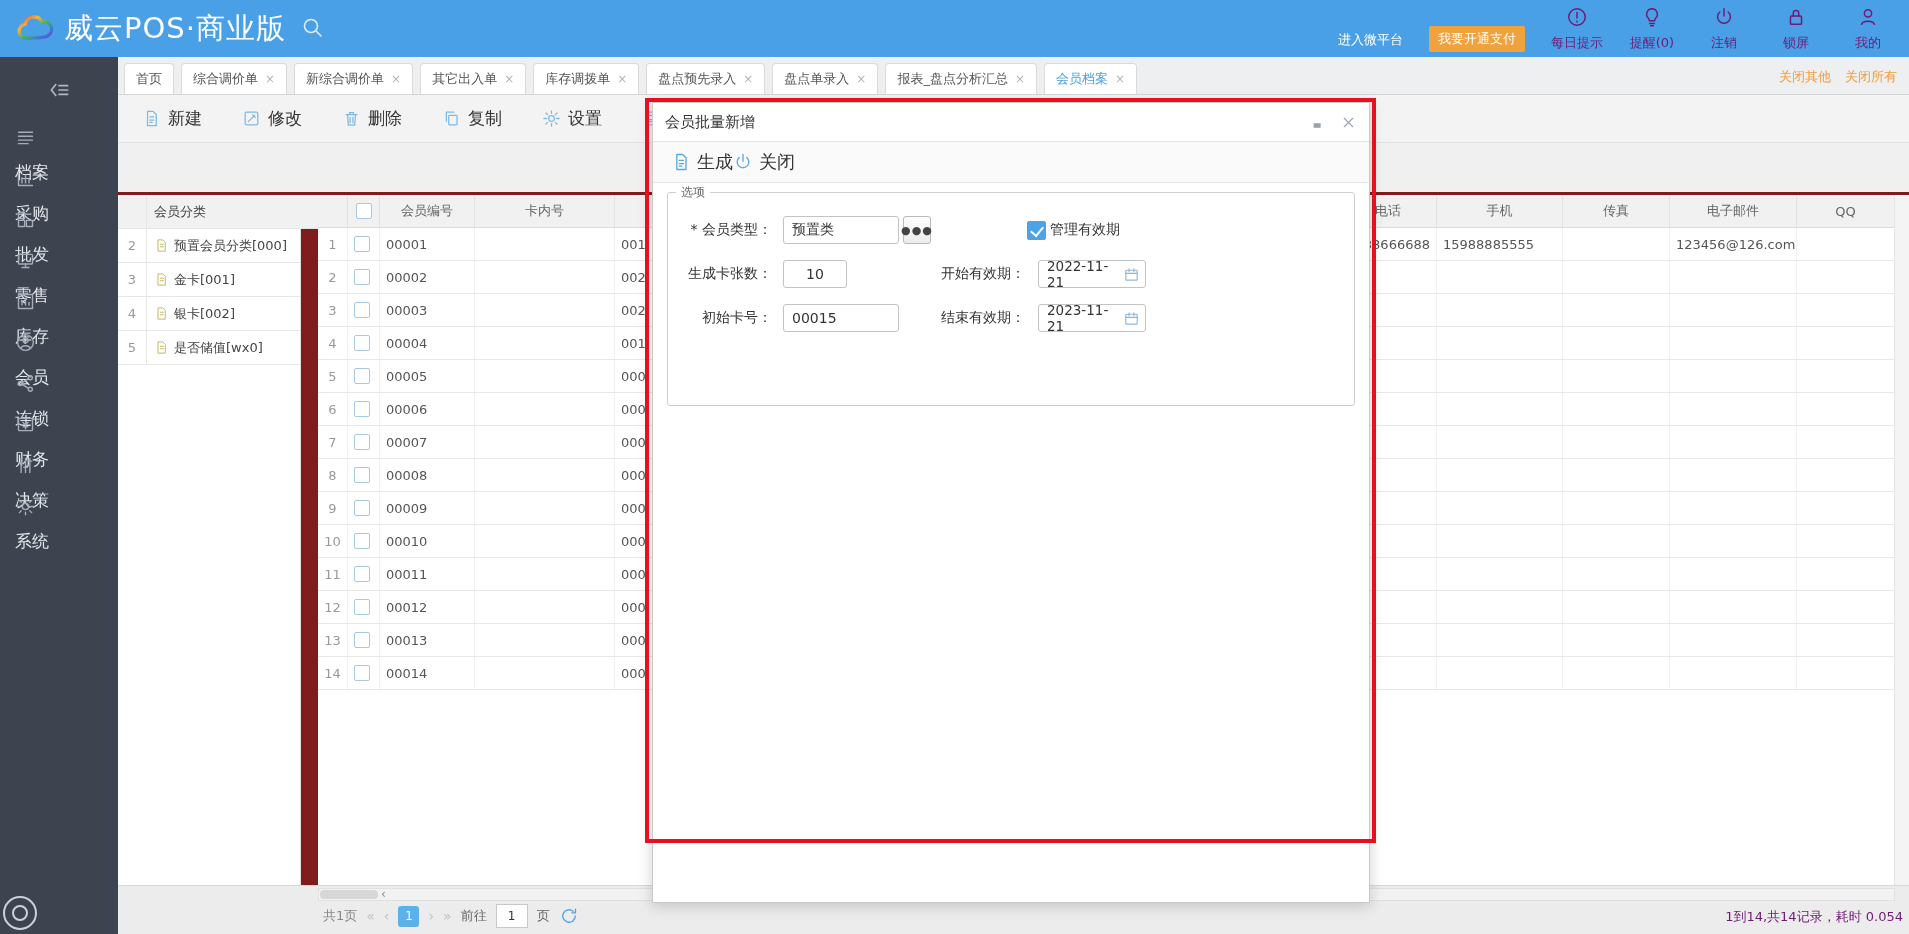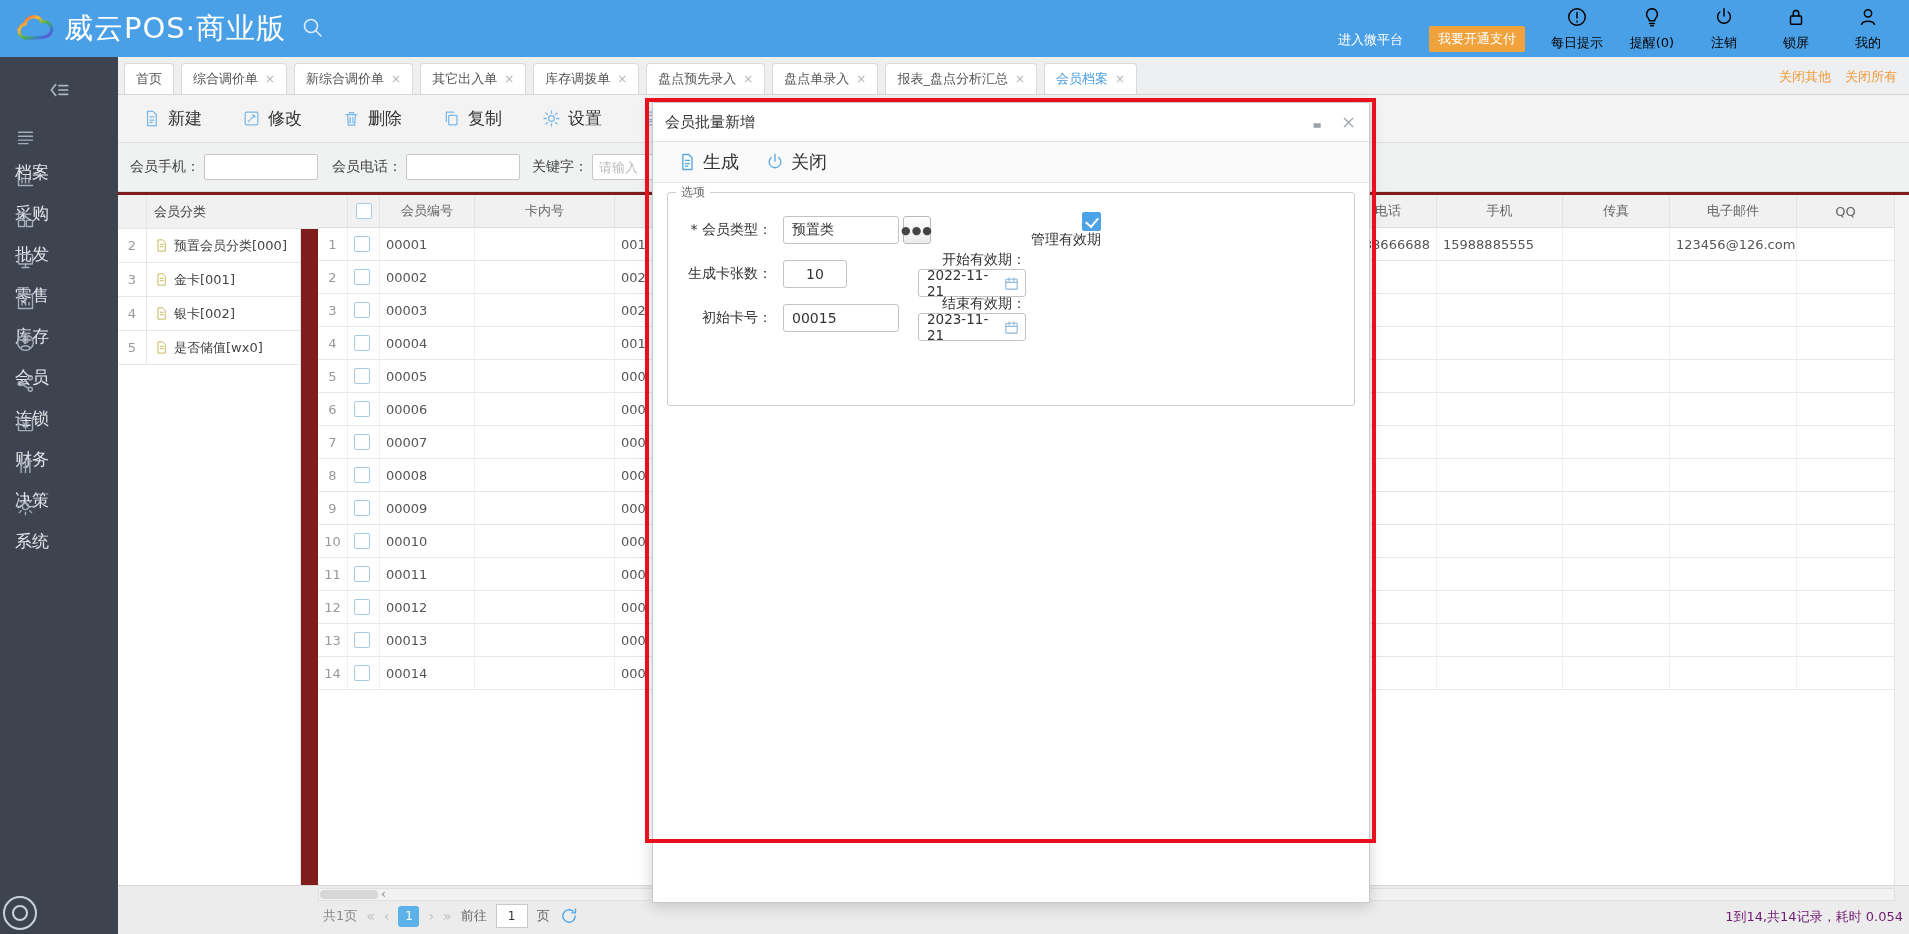--- a/index.html
+++ b/index.html
@@ -7,21 +7,21 @@
   .app{position:relative;width:1526px;height:934px;}
 
   
   .header{position:absolute;left:0;top:0;width:1909px;height:57px;background:#4aa0e6;display:flex;align-items:center;}
   .brand{display:flex;align-items:center;gap:8px;padding-left:16px;}
   .brand-title{color:#fff;font-size:29px;letter-spacing:1px;}
   .brand-search{margin-left:6px;color:#dcedfb;}
   .h-right{margin-left:auto;display:flex;align-items:flex-end;gap:26px;padding-right:18px;}
   .h-link{color:#fff;font-size:13px;padding-bottom:3px;cursor:pointer;}
   .h-pay{background:#f0a23c;color:#fff;font-size:13px;padding:4px 9px;border-radius:2px;margin-bottom:0px;cursor:pointer;}
-  .h-item{display:flex;flex-direction:column;align-items:center;gap:2px;color:#000000;cursor:pointer;min-width:46px;}
+  .h-item{display:flex;flex-direction:column;align-items:center;gap:2px;color:#701a75;cursor:pointer;min-width:46px;}
   .h-item .lbl{font-size:13px;}
 
   
   .sidebar{position:absolute;left:0;top:57px;width:118px;height:877px;background:#3d4450;}
   .sb-collapse{display:flex;justify-content:center;padding:20px 0 14px;color:#aeb6c2;cursor:pointer;}
   .sb-item{display:flex;align-items:flex-start;gap:13px;padding:10px 0 10px 15px;color:#e3e6ea;font-size:17px;cursor:pointer;height:21px;flex-direction:column;}
   .sb-item .ic{color:#a5adba;display:flex;}
   .sb-float{position:absolute;left:3px;bottom:4px;width:34px;height:34px;border-radius:50%;
     border:2px solid #c9d2dc;box-sizing:border-box;display:flex;align-items:center;justify-content:center;}
   .sb-float::after{content:"";width:12px;height:12px;border:2px solid #c9d2dc;border-radius:50%;}
@@ -89,29 +89,29 @@
   .pg-input{width:26px;height:20px;border:1px solid #c8c8c8;background:#fff;text-align:center;font-size:12px;color:#333;font-family:inherit;}
   .pg-refresh{color:#4da3e8;display:flex;cursor:pointer;}
   .statusbar{position:absolute;right:6px;top:22px;font-size:13px;color:#701a75;}
 
   
   .modal{position:absolute;left:652px;top:102px;width:718px;height:801px;background:#fff;border:1px solid #c9c9c9;
     box-shadow:0 3px 14px rgba(0,0,0,.18);z-index:40;box-sizing:border-box;}
   .m-title{height:38px;border-bottom:1px solid #e3e3e3;display:flex;align-items:center;padding:0 12px;font-size:15px;color:#333;}
   .m-title .mi{margin-left:auto;display:flex;gap:14px;color:#9aa3ab;}
   .m-title .mi span{cursor:pointer;display:flex;}
-  .m-toolbar{height:40px;border-bottom:1px solid #e6e6e6;background:#fafafa;display:flex;align-items:center;gap:26px;padding-left:24px;}
+  .m-toolbar{height:40px;border-bottom:1px solid #e6e6e6;background:#fafafa;display:flex;align-items:center;padding-left:18px;}
   .m-btn{display:flex;align-items:center;gap:6px;font-size:18px;color:#333;cursor:pointer;}
   .m-btn .ic{color:#58a8e2;display:flex;}
   .m-fieldset{position:relative;margin:9px 14px;border:1px solid #cfcfcf;border-radius:3px;height:212px;}
   .m-legend{position:absolute;top:-9px;left:8px;background:#fff;padding:0 5px;font-size:12px;color:#666;}
   .frow{position:relative;display:flex;align-items:center;height:42px;margin-top:2px;}
   .frow:first-of-type{margin-top:16px;}
   .flabel{width:104px;text-align:right;font-size:14px;color:#333;flex:none;}
-  .fright{position:absolute;left:237px;display:flex;align-items:flex-end;flex-direction:column;}
+  .fright{position:absolute;left:237px;display:flex;align-items:center;}
   .rlabel{width:120px;text-align:right;font-size:14px;color:#333;flex:none;}
   .m-input{height:28px;border:1px solid #c3c3c3;border-radius:3px;background:#fff;font-size:14px;color:#333;
     display:flex;align-items:center;padding:0 8px;box-sizing:border-box;margin-left:11px;}
   .w116{width:116px;} .w64{width:64px;justify-content:center;}
   .dots-btn{width:26px;height:26px;margin-left:4px;border:1px solid #b9b9b9;border-radius:3px;
     background:linear-gradient(#fff,#ececec);display:flex;align-items:center;justify-content:center;
     font-size:11px;letter-spacing:1px;color:#444;cursor:pointer;}
   .datebox{width:108px;height:28px;border:1px solid #c3c3c3;border-radius:3px;background:#fff;display:flex;
     align-items:center;box-sizing:border-box;padding:0 5px 0 8px;font-size:13.5px;color:#333;margin-left:13px;cursor:pointer;}
   .datebox .ic{margin-left:auto;color:#8fb7d8;display:flex;}
@@ -403,30 +403,20 @@
           <span class="ic">
             <svg width="19" height="19" viewBox="0 0 24 24" fill="none" stroke="currentColor" stroke-width="1.6" stroke-linecap="round" stroke-linejoin="round">
               <circle cx="12" cy="12" r="8.5"></circle>
               <path d="M8.5 12l2.7 2.7 4.3-5.4"></path>
             </svg>
           </span>
           <span>解挂</span>
         </span>
       </div>
 
-    <div class="filterbar">
-      <label>会员手机：</label>
-      <input class="f-input" style="">
-      <span class="gap1"></span>
-      <label>会员电话：</label>
-      <input class="f-input" style="">
-      <span class="gap2"></span>
-      <label>关键字：</label>
-      <input class="f-input" placeholder="请输入" style="">
-    </div>
 
     <div class="workspace">
       <div class="catpanel" id="catpanel">
           <div class="cp-row header">
             <div class="cp-num"></div>
             <div class="cp-name">会员分类</div>
           </div>
           <div class="cp-row selected">
             <div class="cp-num">1</div>
             <div class="cp-name">

